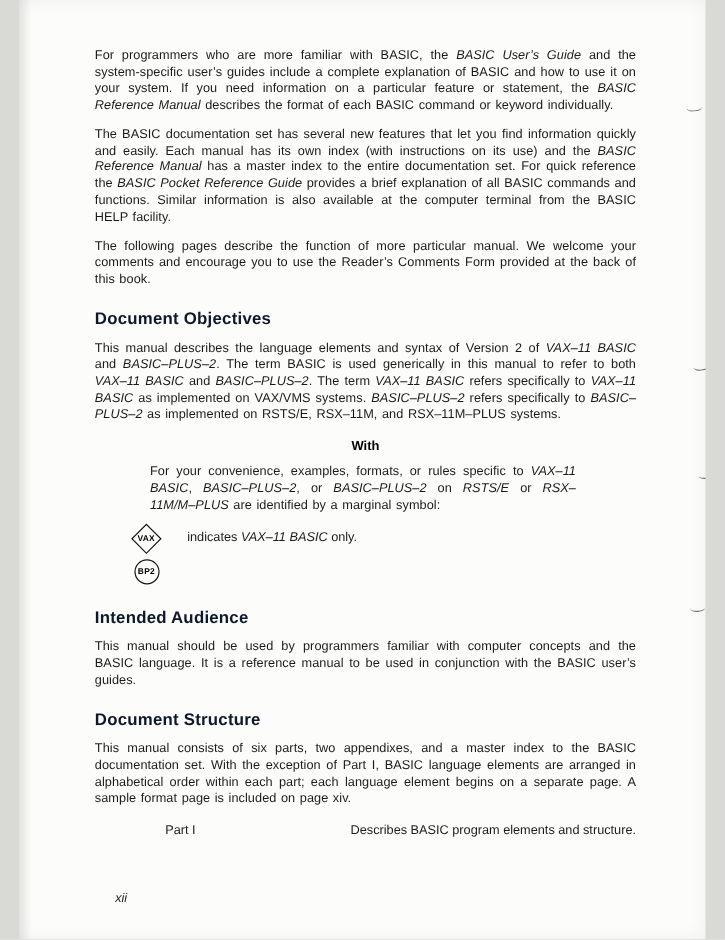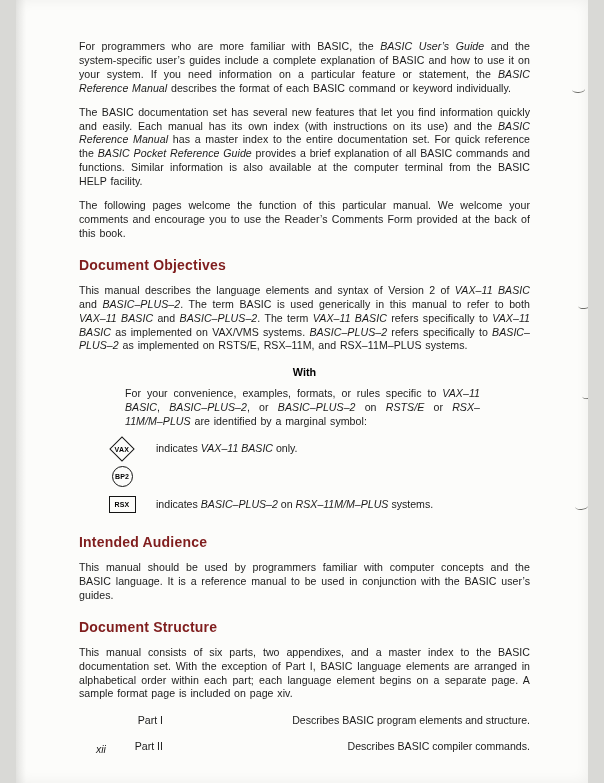--- a/index.html
+++ b/index.html
@@ -28,21 +28,21 @@
     line-height: 13.9px;
     text-align: justify;
     word-spacing: 0.8px;
     letter-spacing: 0.05px;
     margin: 0 0 10px 0;
   }
   .para i { font-style: italic; }
   .section-heading {
     font-size: 14px;
     font-weight: bold;
-    color: #7f1d1d;
+    color: #0f172a;
     letter-spacing: 0.2px;
     margin: 16px 0 11px 0;
   }
   .note-heading {
     text-align: center;
     font-weight: bold;
     font-size: 10.8px;
     margin: 13px 0 9px 0;
     color: #000;
   }
@@ -111,21 +111,21 @@
 </head>
 <body>
 
 <div class="page">
   <div class="edge-shading"></div>
 
   <div class="content">
 
     <p class="para"><span>For programmers who are more familiar with BASIC, the </span><i>BASIC User’s Guide</i><span> and the system-specific user’s guides include a complete explanation of BASIC and how to use it on your system. If you need information on a particular feature or statement, the </span><i>BASIC Reference Manual</i><span> describes the format of each BASIC command or keyword individually.</span></p>
     <p class="para"><span>The BASIC documentation set has several new features that let you find information quickly and easily. Each manual has its own index (with instructions on its use) and the </span><i>BASIC Reference Manual</i><span> has a master index to the entire documentation set. For quick reference the </span><i>BASIC Pocket Reference Guide</i><span> provides a brief explanation of all BASIC commands and functions. Similar information is also available at the computer terminal from the BASIC HELP facility.</span></p>
-    <p class="para"><span>The following pages welcome the function of this particular manual. We welcome your comments and encourage you to use the Reader’s Comments Form provided at the back of this book.</span></p>
+    <p class="para"><span>The following pages describe the function of more particular manual. We welcome your comments and encourage you to use the Reader’s Comments Form provided at the back of this book.</span></p>
 
     <h2 class="section-heading">Document Objectives</h2>
     <p class="para"><span>This manual describes the language elements and syntax of Version 2 of </span><i>VAX–11 BASIC</i><span> and </span><i>BASIC–PLUS–2</i><span>. The term BASIC is used generically in this manual to refer to both </span><i>VAX–11 BASIC</i><span> and </span><i>BASIC–PLUS–2</i><span>. The term </span><i>VAX–11 BASIC</i><span> refers specifically to </span><i>VAX–11 BASIC</i><span> as implemented on VAX/VMS systems. </span><i>BASIC–PLUS–2</i><span> refers specifically to </span><i>BASIC–PLUS–2</i><span> as implemented on RSTS/E, RSX–11M, and RSX–11M–PLUS systems.</span></p>
 
     <div class="note-heading">With</div>
     <p class="para note-body"><span>For your convenience, examples, formats, or rules specific to </span><i>VAX–11 BASIC</i><span>, </span><i>BASIC–PLUS–2</i><span>, or </span><i>BASIC–PLUS–2</i><span> on </span><i>RSTS/E</i><span> or </span><i>RSX–11M/M–PLUS</i><span> are identified by a marginal symbol:</span></p>
 
     <div class="symbol-list">
 
     <div class="symbol-row">
@@ -136,46 +136,34 @@
         </div>
         <div class="symbol-text"><span>indicates </span><i>VAX–11 BASIC</i><span> only.</span></div>
       </div>
         <div class="symbol-row">
         <div class="symbol-shape-cell">
           <div class="symbol-shape shape-circle">
             <span>BP2</span>
           </div>
         </div>
       </div>
-        <div class="symbol-row">
-        <div class="symbol-shape-cell">
-          <div class="symbol-shape shape-square">
-            <span>RSX</span>
-          </div>
-        </div>
-        <div class="symbol-text"><span>indicates </span><i>BASIC–PLUS–2</i><span> on </span><i>RSX–11M/M–PLUS</i><span> systems.</span></div>
-      </div>
       </div>
 
     <h2 class="section-heading">Intended Audience</h2>
     <p class="para"><span>This manual should be used by programmers familiar with computer concepts and the BASIC language. It is a reference manual to be used in conjunction with the BASIC user’s guides.</span></p>
 
     <h2 class="section-heading">Document Structure</h2>
     <p class="para"><span>This manual consists of six parts, two appendixes, and a master index to the BASIC documentation set. With the exception of Part I, BASIC language elements are arranged in alphabetical order within each part; each language element begins on a separate page. A sample format page is included on page xiv.</span></p>
 
     <div class="parts-list">
 
     <div class="part-row">
         <div class="part-label">Part I</div>
         <div class="part-desc">Describes BASIC program elements and structure.</div>
       </div>
-        <div class="part-row">
-        <div class="part-label">Part II</div>
-        <div class="part-desc">Describes BASIC compiler commands.</div>
-      </div>
       </div>
 
   </div>
 
   <div class="page-number">xii</div>
 
   <div class="pen-mark pen-mark-1"></div>
   <div class="pen-mark pen-mark-2"></div>
   <div class="pen-mark pen-mark-3"></div>
   <div class="pen-mark pen-mark-4"></div>

